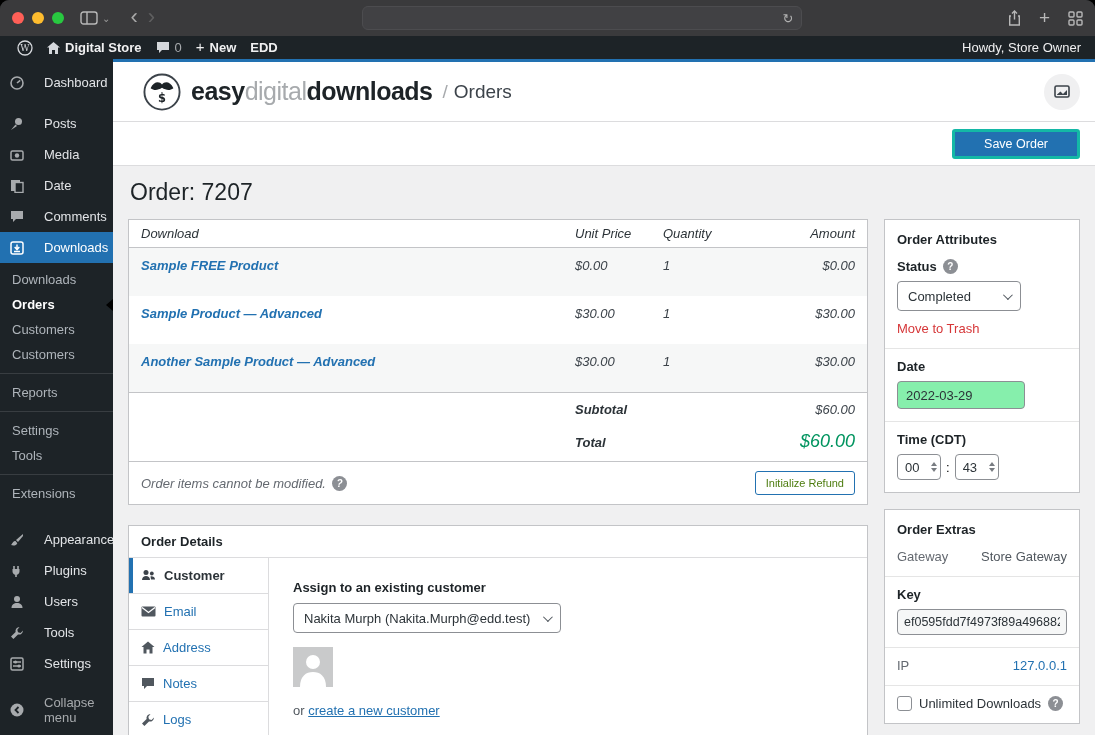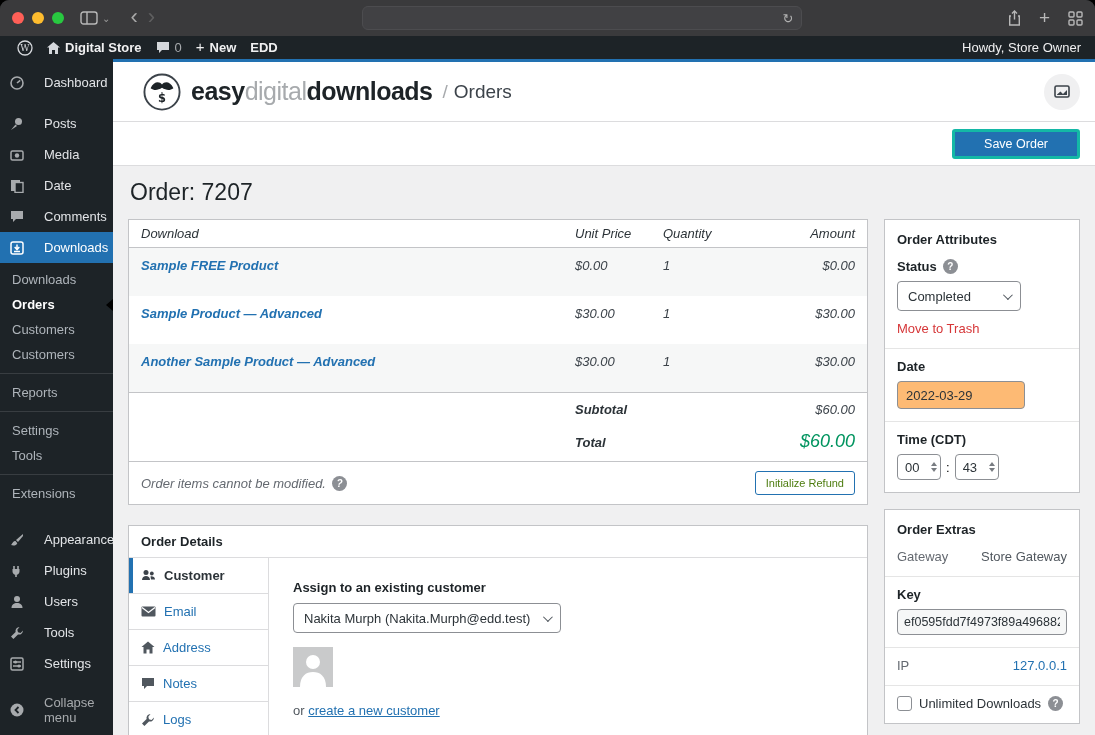--- a/index.html
+++ b/index.html
@@ -102,21 +102,21 @@
   a.link { color:#2271b1; text-decoration:none; cursor:pointer; }
   a.link.ul { text-decoration:underline; }
   .or-line { margin-top:16px; color:#50575e; }
 
   
   .side-card .sc-title { padding:12px 12px 4px; font-weight:bold; color:#1d2327; }
   .sc-section { padding:8px 12px 12px; }
   .sc-section + .sc-section { border-top:1px solid #e5e5e5; padding-top:10px; }
   .lbl { font-weight:bold; color:#1d2327; margin-bottom:7px; display:flex; align-items:center; gap:6px; }
   .trash-link { color:#d63638; margin-top:10px; display:inline-block; text-decoration:none; cursor:pointer; }
-  .text-input { border:1px solid #8c8f94; border-radius:4px; height:28px; padding:0 8px; font-size:13px; color:#2c3338; font-family:inherit; background:#fdba74; }
+  .text-input { border:1px solid #8c8f94; border-radius:4px; height:28px; padding:0 8px; font-size:13px; color:#2c3338; font-family:inherit; background:#86efac; }
   .date-input { width:128px; }
   .time-wrap { display:flex; align-items:center; gap:5px; }
   .spin-box { display:flex; align-items:center; border:1px solid #8c8f94; border-radius:4px; height:26px; width:44px; padding:0 3px 0 7px; background:#fff; }
   .spin-box .val { flex:1; color:#2c3338; }
   .spinner { display:flex; flex-direction:column; gap:2px; }
   .spinner i { width:0; height:0; border-left:3.5px solid transparent; border-right:3.5px solid transparent; display:block; }
   .spinner .up { border-bottom:4px solid #787c82; }
   .spinner .dn { border-top:4px solid #787c82; }
   .extras-card { margin-top:16px; }
   .kv { display:flex; justify-content:space-between; align-items:center; }

